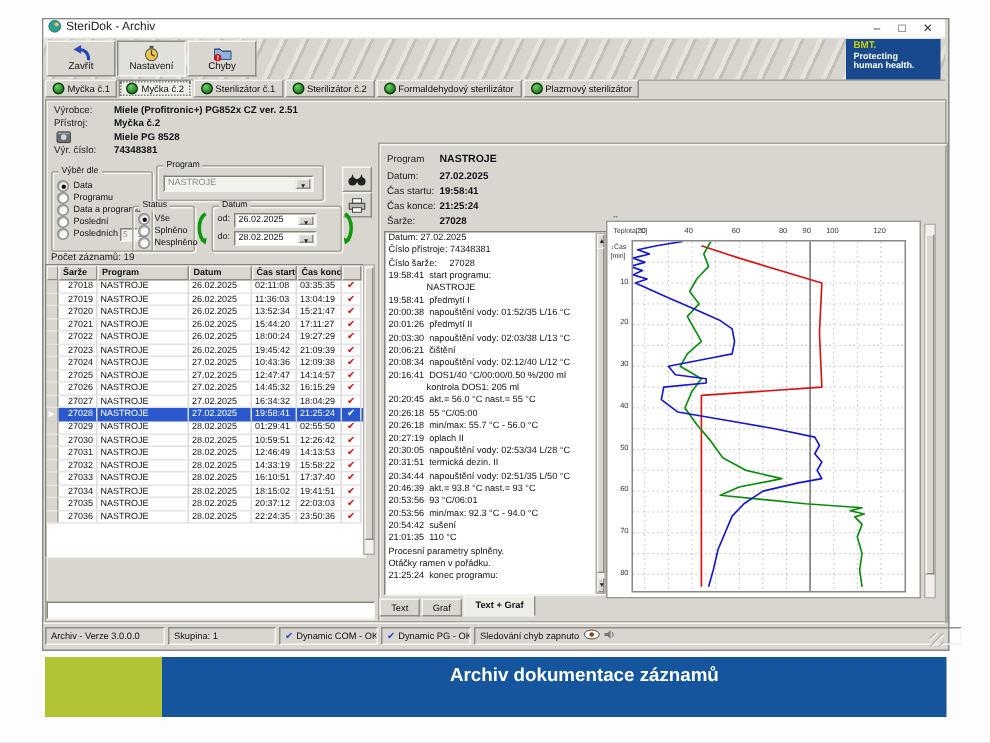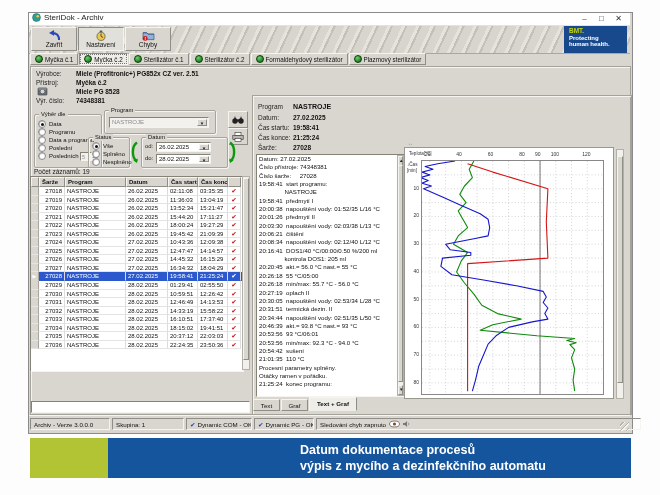--- a/index.html
+++ b/index.html
@@ -598,15 +598,14 @@
         </svg><svg width="8" height="8" viewBox="0 0 8 8" style="vertical-align:-1px;margin-left:2px">
           <path d="M1 3 L3 3 L5 1 L5 7 L3 5 L1 5 Z" fill="#777"></path>
           <path d="M6 2.5 C7 3.3 7 4.7 6 5.5" fill="none" stroke="#777" stroke-width="0.7"></path>
         </svg></div>
     </div>
   <div class="grip"></div>
 </div>
 
 <div class="abs banner-green" id="banner-green" style="background: rgb(178, 196, 51);"></div>
 <div class="abs banner-blue" id="banner-blue" style="background: rgb(21, 85, 157);">
-  <div>Datum dokumentace procesů</div>
-  <div>výpis z mycího a dezinfekčního automatu</div>
+  <div>Archiv dokumentace záznamů</div>
 </div>
 
 </body></html>

